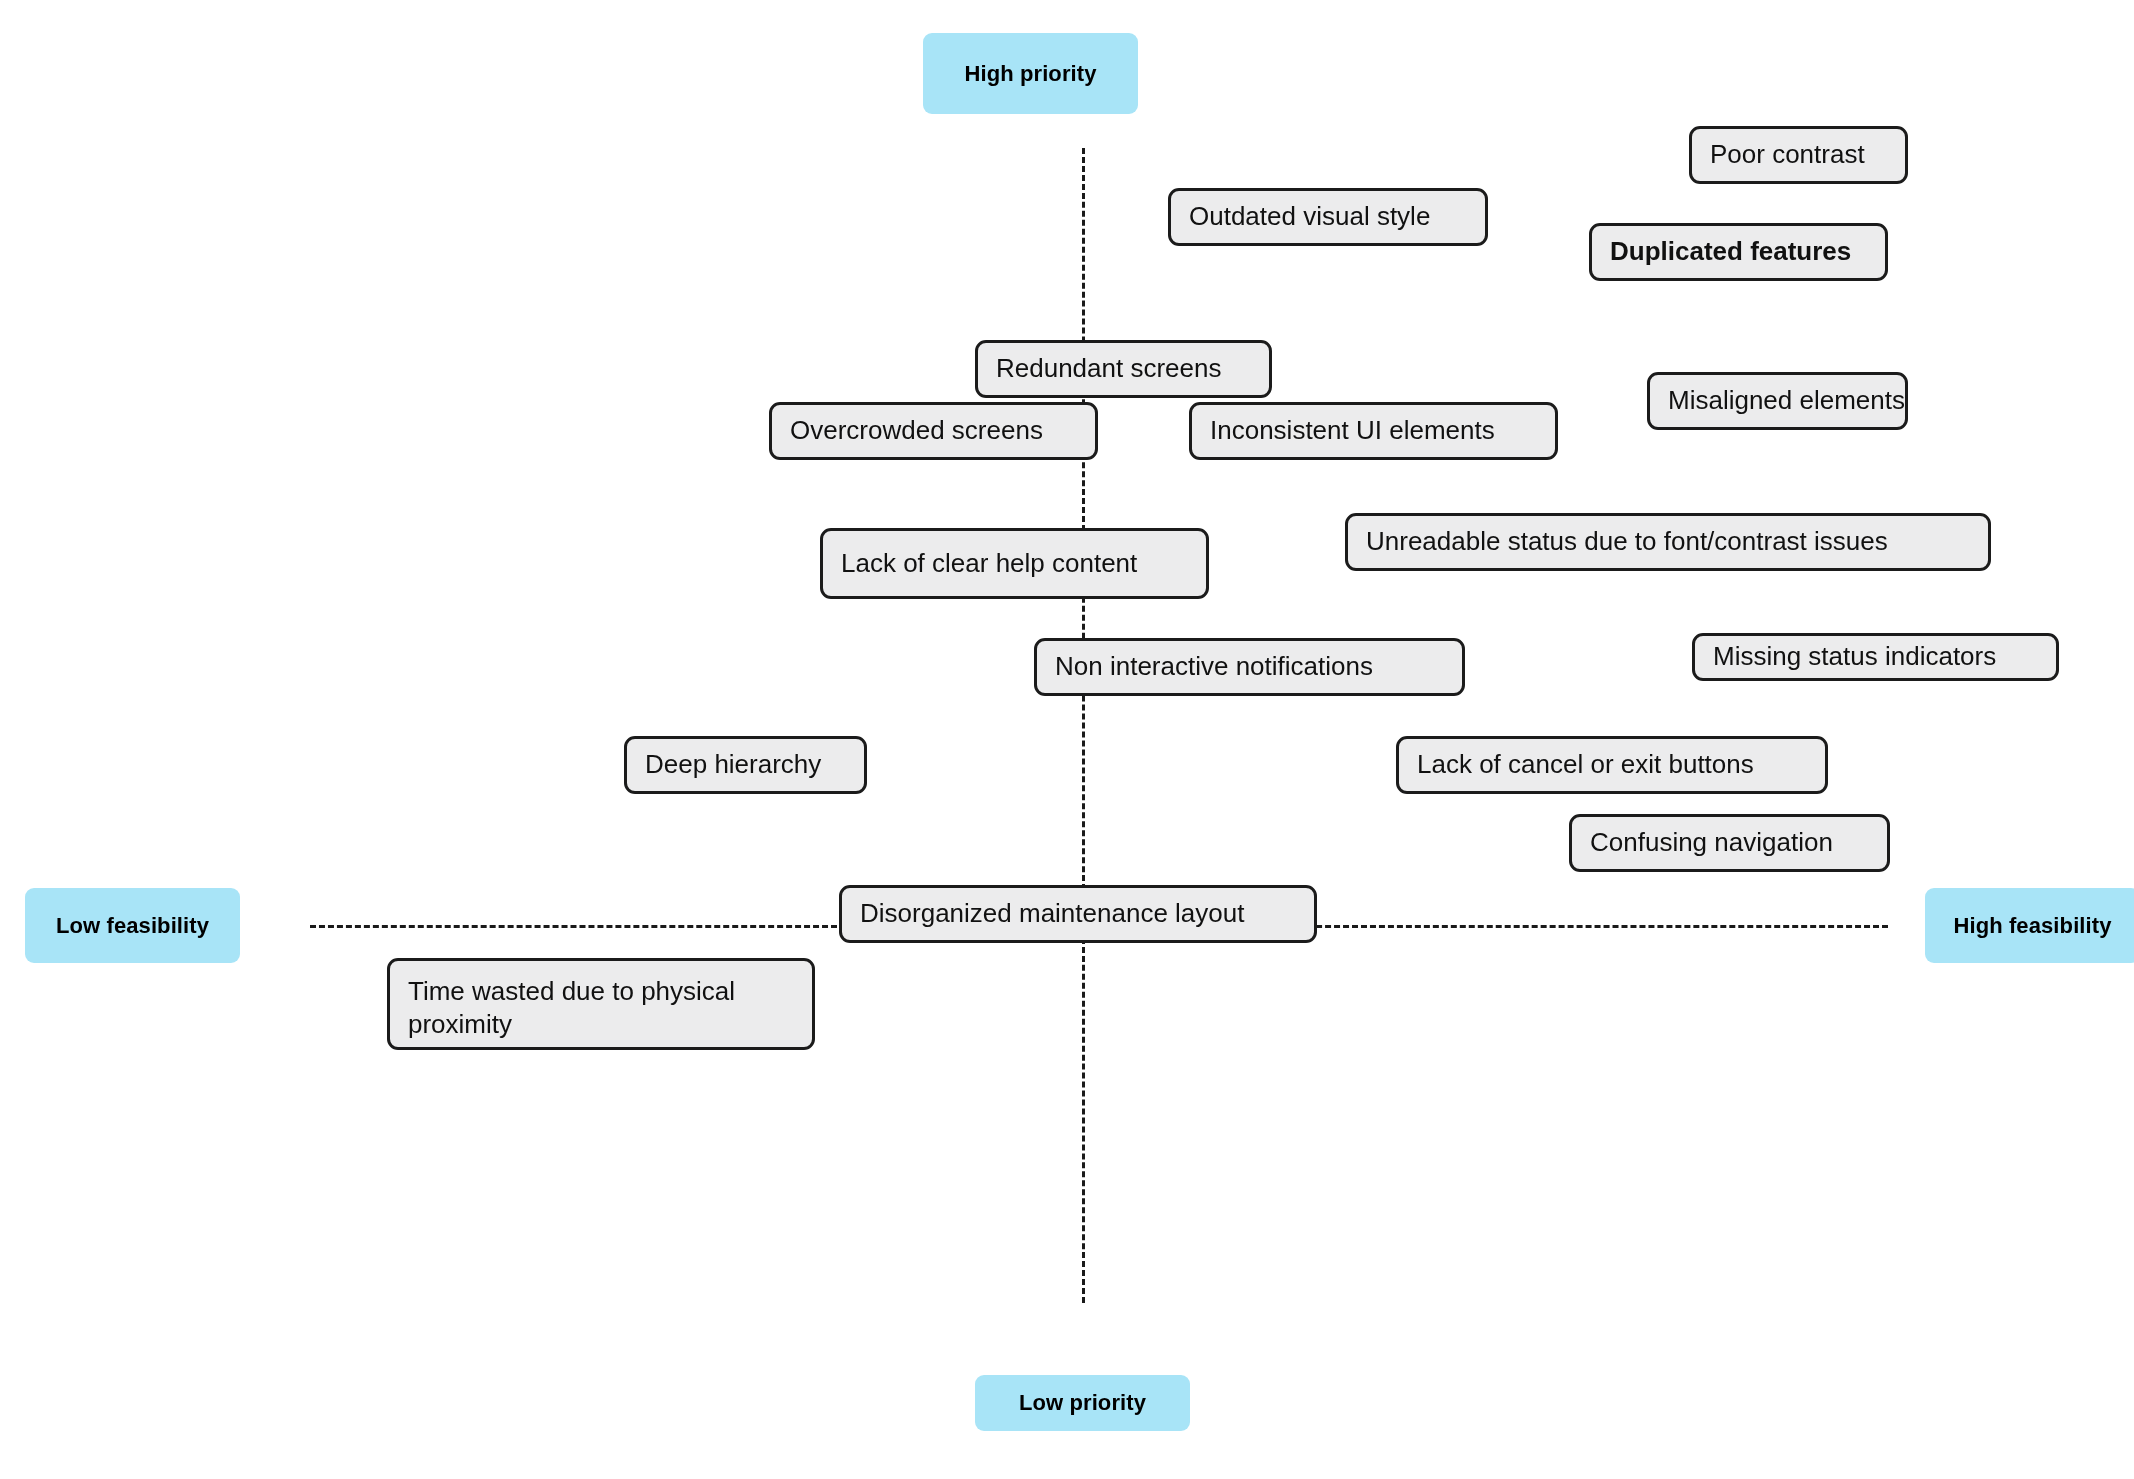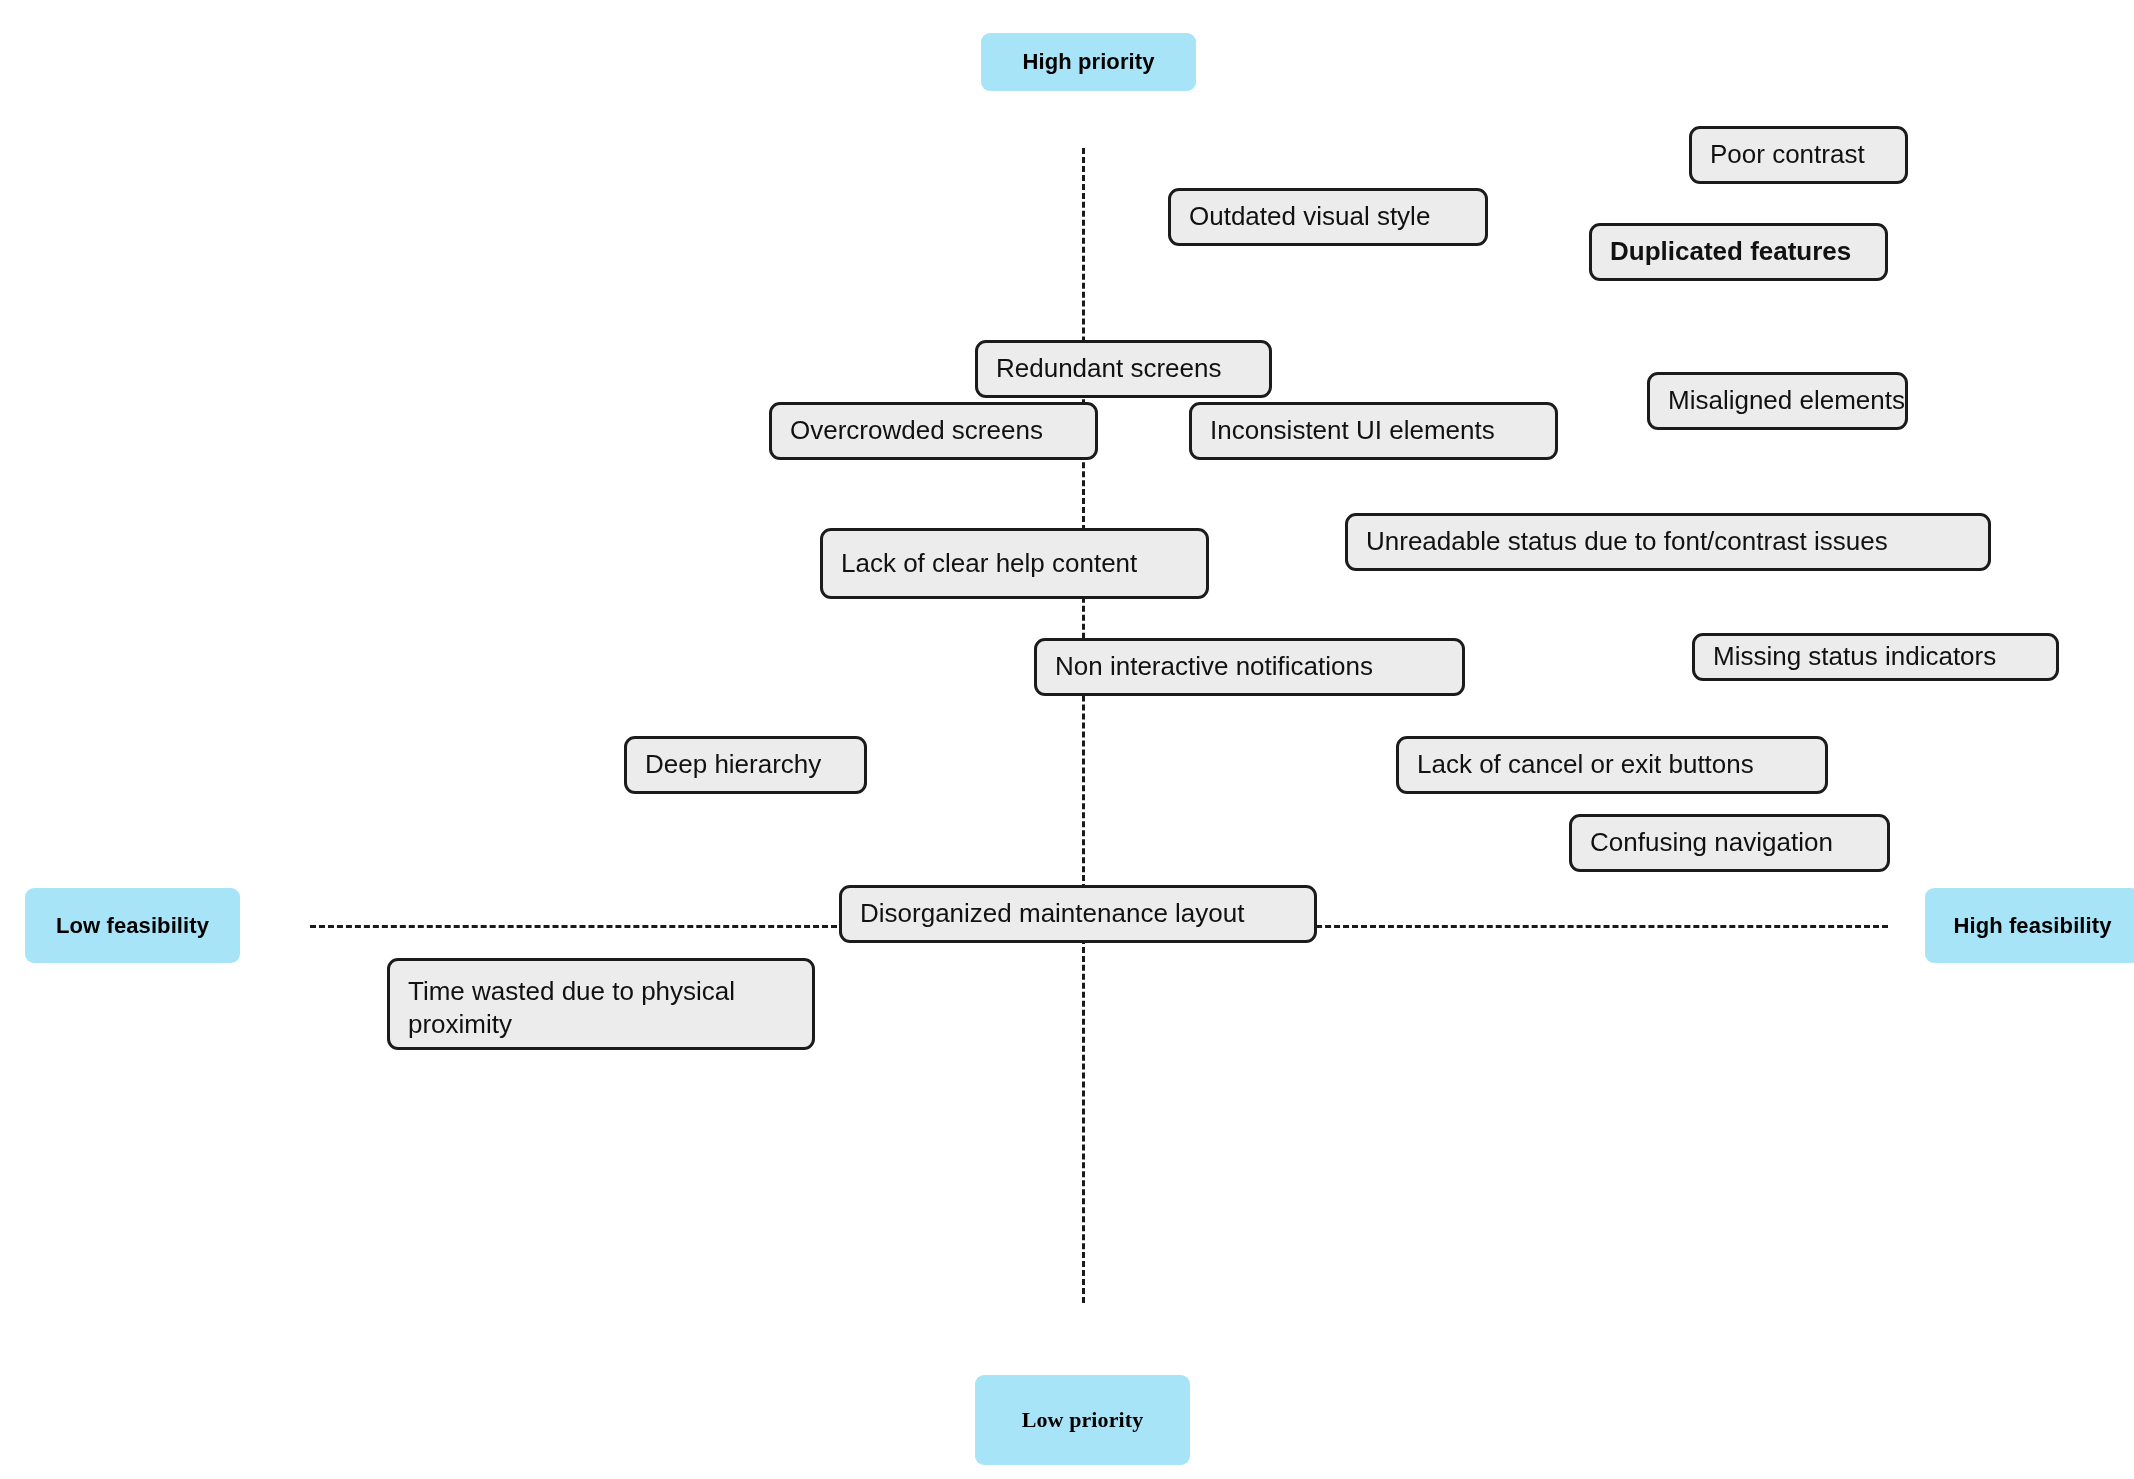--- a/index.html
+++ b/index.html
@@ -80,25 +80,25 @@
 </style>
 </head>
 <body>
 
 <div id="canvas">
 
   <div class="axis-v" style="left:1082px; top:148px; height:1155px;"></div>
 
   <div class="axis-h" style="left:310px; top:925px; width:1578px;"></div>
 
-  <div class="anchor" style="left:981px; top:33px; width:215px; height:58px;">
+  <div class="anchor" style="left:923px; top:33px; width:215px; height:81px;">
     <span>High priority</span>
   </div>
 
-  <div class="anchor" style="left:975px; top:1375px; width:215px; height:90px;font-family:Liberation Serif, serif;">
+  <div class="anchor" style="left:975px; top:1375px; width:215px; height:56px;">
     <span>Low priority</span>
   </div>
 
   <div class="anchor" style="left:25px; top:888px; width:215px; height:75px;">
     <span>Low feasibility</span>
   </div>
 
   <div class="anchor" style="left:1925px; top:888px; width:215px; height:75px;">
     <span>High feasibility</span>
   </div>

